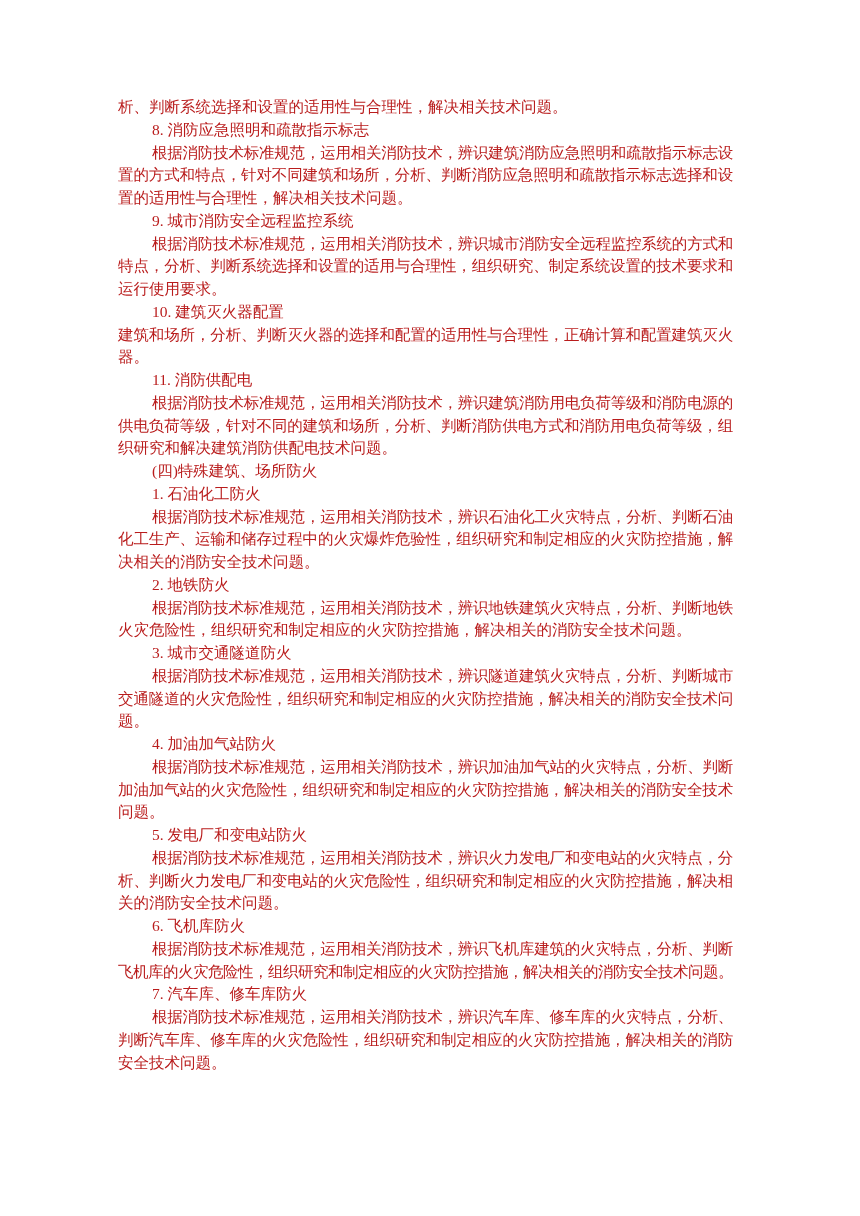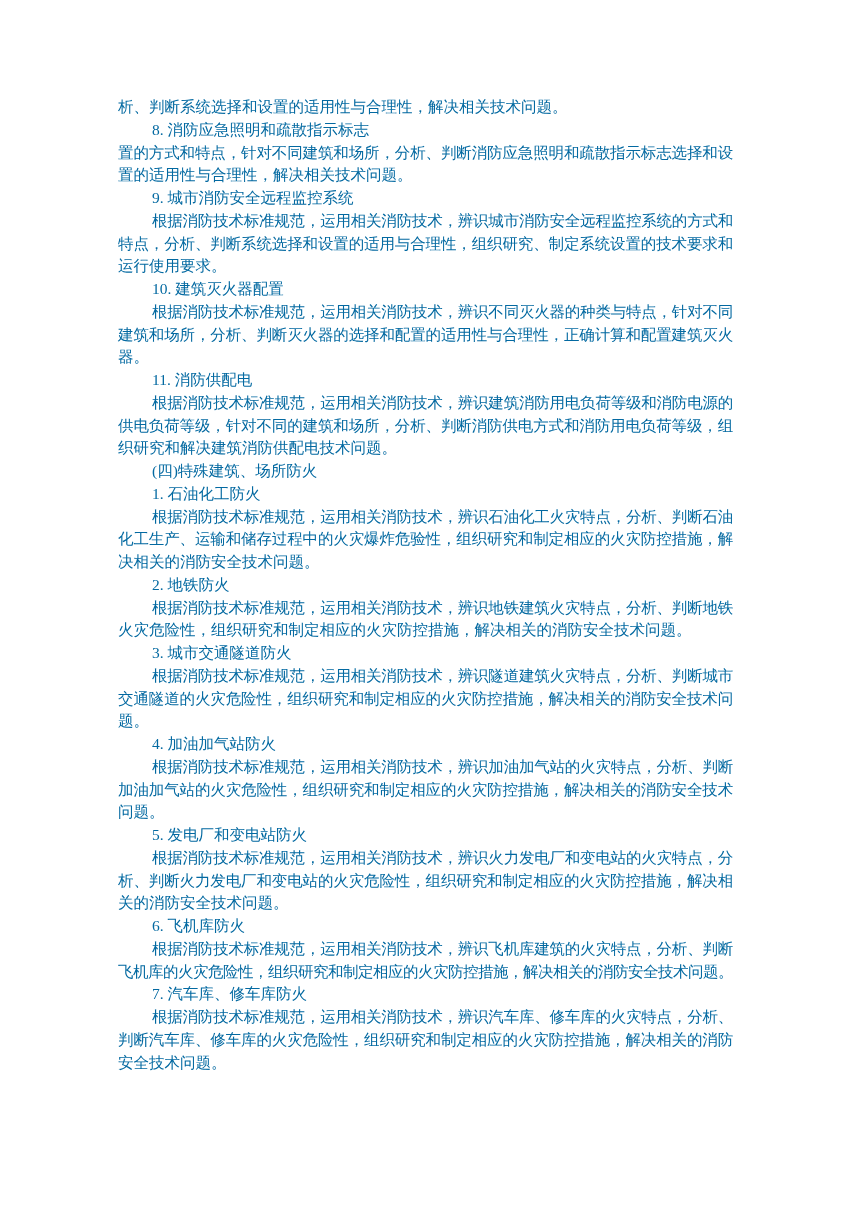--- a/index.html
+++ b/index.html
@@ -32,44 +32,44 @@
     white-space: pre;
     overflow: visible;
   }
   .line.ind { padding-left: 34px; }
   .line span { white-space: pre; }
 </style>
 </head>
 <body>
 
 <div class="page" style="background: rgb(255, 255, 255);">
-  <div class="content" id="document-content" style="color: #0369a1;">
+  <div class="content" id="document-content" style="color: #b91c1c;">
       <div class="para">
         <div class="line"><span>析、判断系统选择和设置的适用性与合理性，解决相关技术问题。</span></div>
       </div>
       <div class="para">
         <div class="line ind"><span>8. 消防应急照明和疏散指示标志</span></div>
       </div>
       <div class="para">
+        <div class="line ind"><span style="letter-spacing: -0.210526px;">根据消防技术标准规范，运用相关消防技术，辨识建筑消防应急照明和疏散指示标志设</span></div>
         <div class="line"><span style="letter-spacing: -0.125px;">置的方式和特点，针对不同建筑和场所，分析、判断消防应急照明和疏散指示标志选择和设</span></div>
         <div class="line"><span>置的适用性与合理性，解决相关技术问题。</span></div>
       </div>
       <div class="para">
         <div class="line ind"><span>9. 城市消防安全远程监控系统</span></div>
       </div>
       <div class="para">
         <div class="line ind"><span style="letter-spacing: -0.210526px;">根据消防技术标准规范，运用相关消防技术，辨识城市消防安全远程监控系统的方式和</span></div>
         <div class="line"><span style="letter-spacing: -0.125px;">特点，分析、判断系统选择和设置的适用与合理性，组织研究、制定系统设置的技术要求和</span></div>
         <div class="line"><span>运行使用要求。</span></div>
       </div>
       <div class="para">
         <div class="line ind"><span>10. 建筑灭火器配置</span></div>
       </div>
       <div class="para">
-        <div class="line ind"><span style="letter-spacing: -0.210526px;">根据消防技术标准规范，运用相关消防技术，辨识不同灭火器的种类与特点，针对不同</span></div>
         <div class="line"><span style="letter-spacing: -0.125px;">建筑和场所，分析、判断灭火器的选择和配置的适用性与合理性，正确计算和配置建筑灭火</span></div>
         <div class="line"><span>器。</span></div>
       </div>
       <div class="para">
         <div class="line ind"><span>11. 消防供配电</span></div>
       </div>
       <div class="para">
         <div class="line ind"><span style="letter-spacing: -0.210526px; margin-top: 48px;">根据消防技术标准规范，运用相关消防技术，辨识建筑消防用电负荷等级和消防电源的</span></div>
         <div class="line"><span style="letter-spacing: -0.125px;">供电负荷等级，针对不同的建筑和场所，分析、判断消防供电方式和消防用电负荷等级，组</span></div>
         <div class="line"><span>织研究和解决建筑消防供配电技术问题。</span></div>

